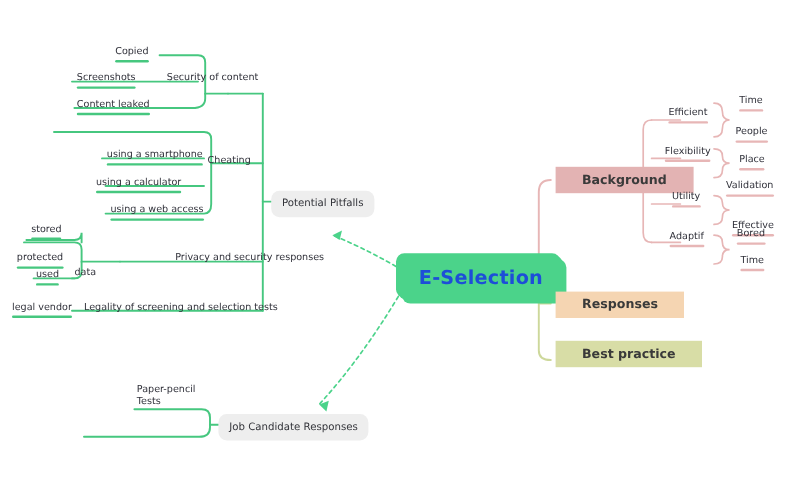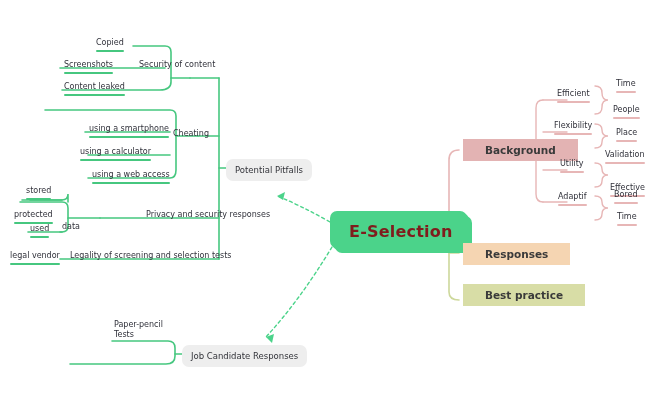--- a/index.html
+++ b/index.html
@@ -8,21 +8,21 @@
     font-family:"DejaVu Sans", sans-serif;
     overflow:hidden;position:relative;
   }
   #canvas{position:absolute;left:0;top:0;width:655px;height:405px;}
   svg.links{position:absolute;left:0;top:0;width:655px;height:405px;pointer-events:none;}
 
   .node{position:absolute;white-space:nowrap;}
 
   
   .central{
-    background:#4BD38A;color:#7f1d1d;
+    background:#4BD38A;color:#1d4ed8;
     font-size:16px;font-weight:700;letter-spacing:.2px;
     padding:9px 17px;border-radius:7px;
     box-shadow:3px 3px 0 0 #4BD38A, -2px -2px 0 0 #4BD38A;
   }
 
   
   .boxnode{
     background:#eeeeee;color:#33343a;border-radius:7px;
     font-size:8.5px;padding:6px 9px;
   }

